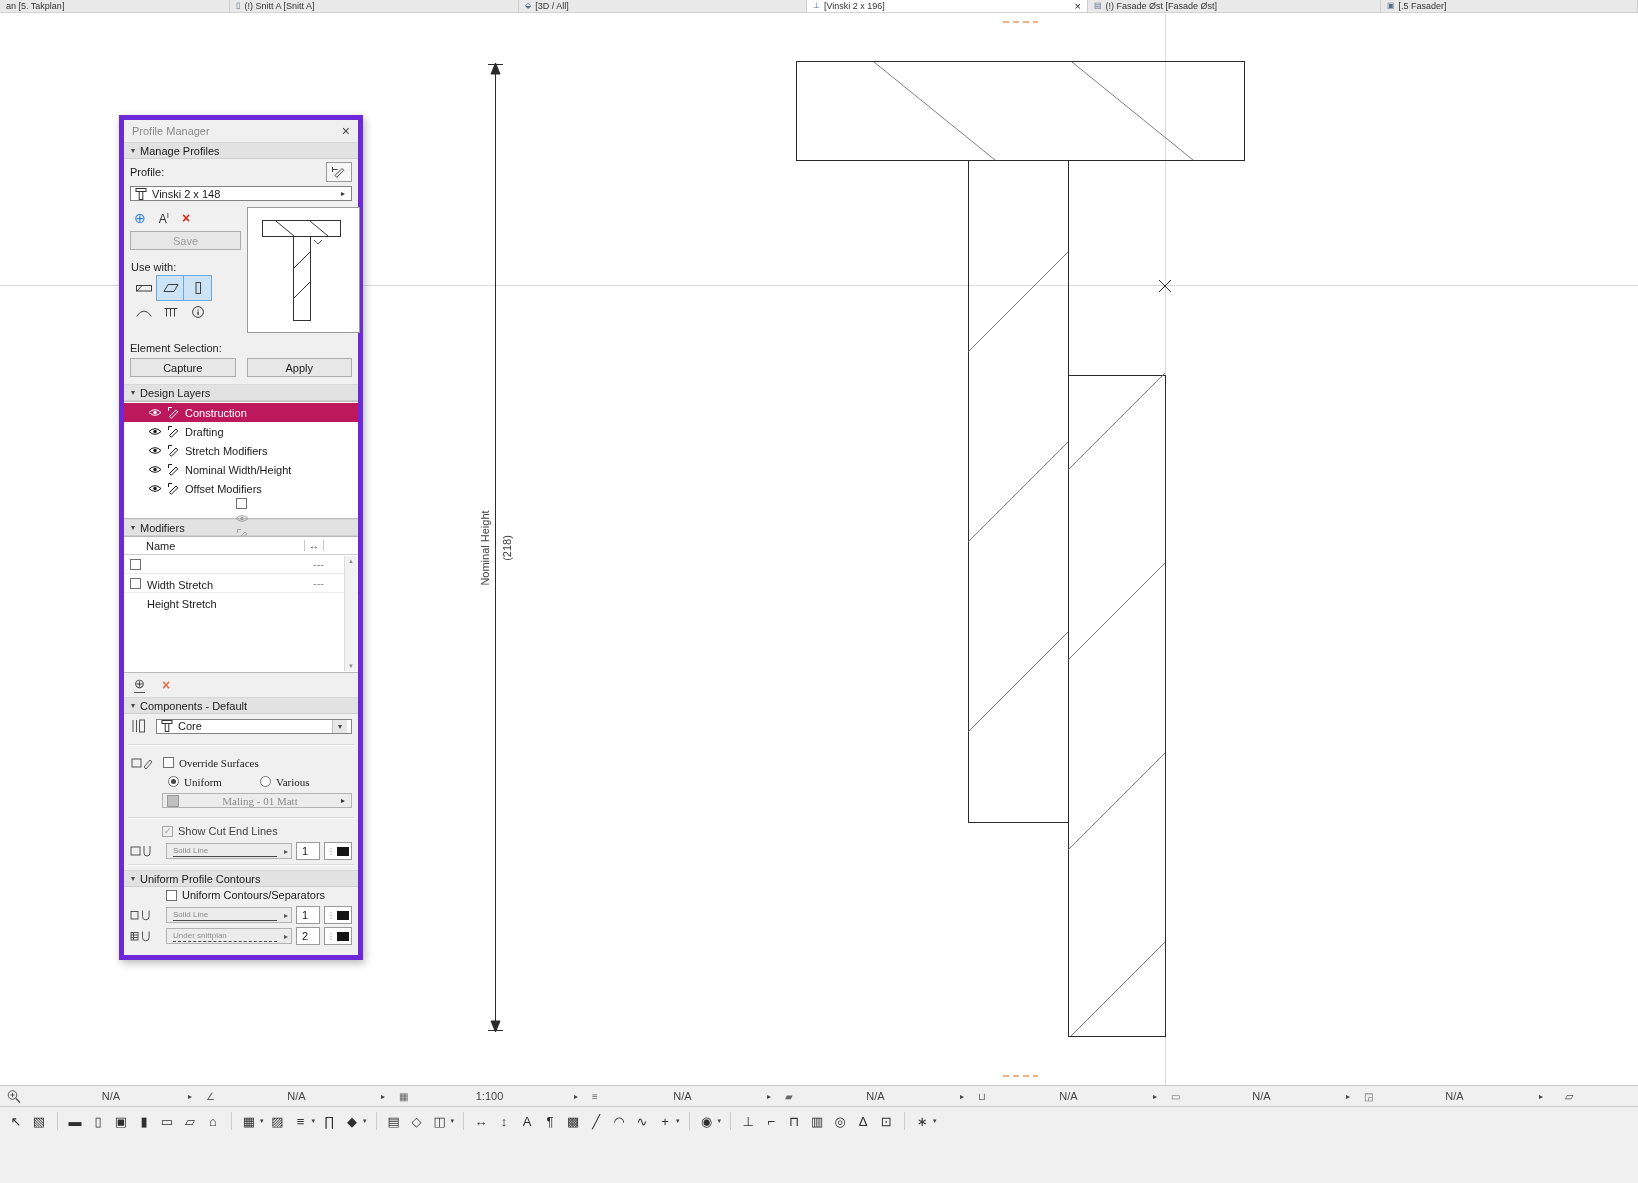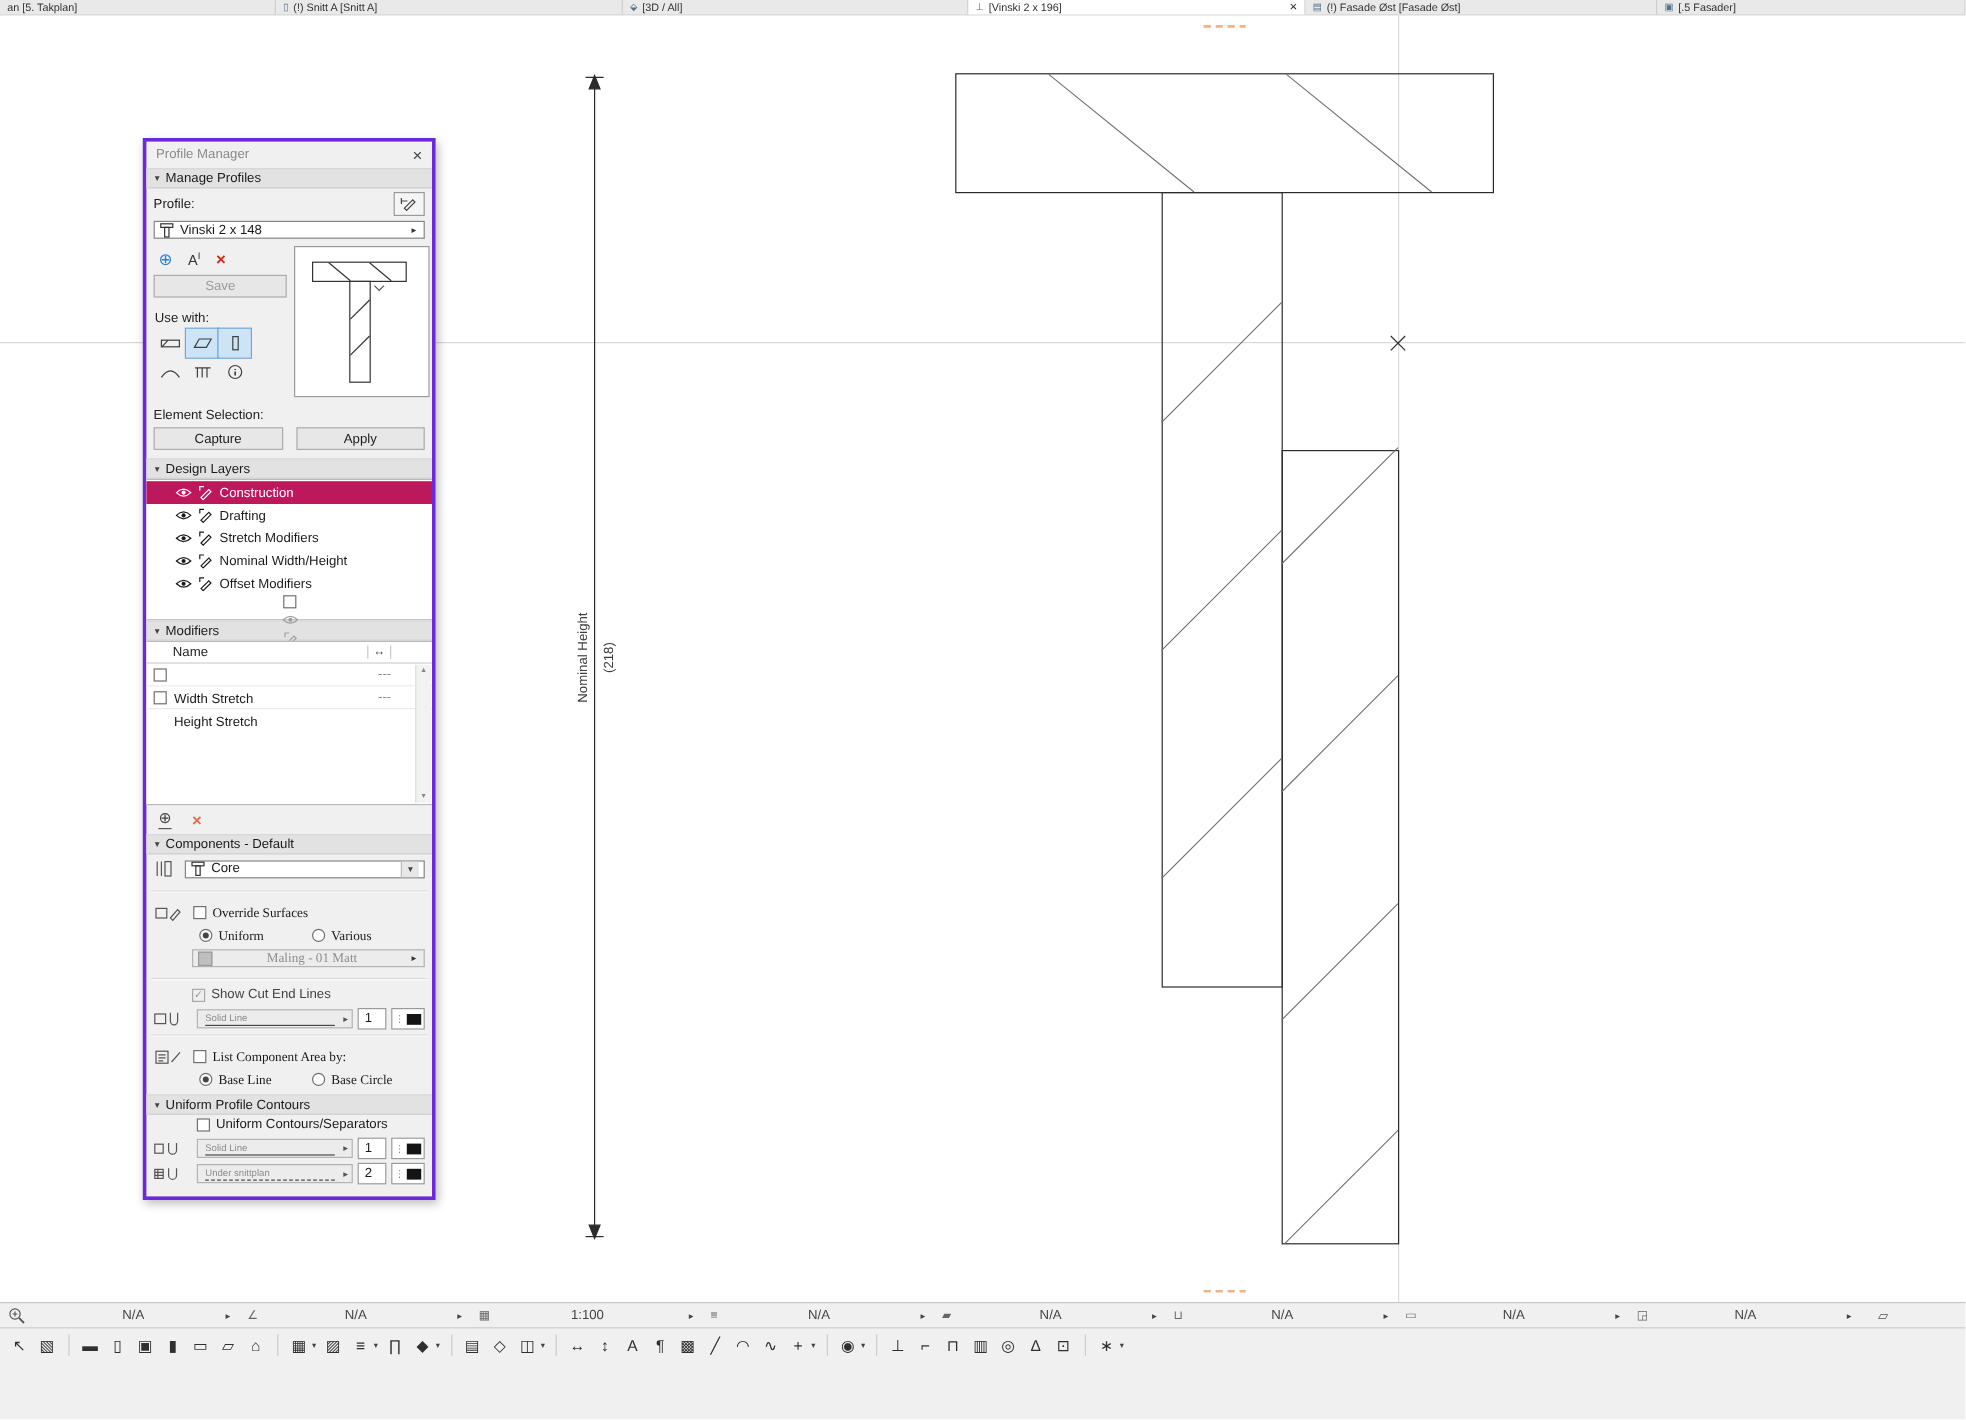--- a/index.html
+++ b/index.html
@@ -14,21 +14,21 @@
   .ticon { font-size:8px; color:#56708a; line-height:1; }
   .tclose { margin-left:auto; font-size:11px; color:#222; line-height:1; padding-left:6px; }
 
   
   .canvas { position:absolute; top:13px; left:0; width:1638px; height:1072px; background:#ffffff; }
   svg.drawing { position:absolute; left:0; top:0; }
   .dimtext { fill:#3d3d3d; stroke:none; font-size:11px; font-family:"Liberation Sans",sans-serif; }
 
   
   .palette { position:absolute; left:119px; top:115px; width:244px; background:#f0f0f0;
-             border:3px solid #6d28d9; box-shadow:2px 3px 8px rgba(0,0,0,.28); font-size:11px; z-index:5; }
+             border:5px solid #6d28d9; box-shadow:2px 3px 8px rgba(0,0,0,.28); font-size:11px; z-index:5; }
   .p-title { height:22px; display:flex; align-items:center; padding:0 8px; color:#8a8a8a; }
   .p-close { margin-left:auto; font-size:14px; color:#444; cursor:default; }
   .p-sec { height:17px; background:#e2e2e2; border-top:1px solid #d8d8d8; border-bottom:1px solid #cfcfcf;
            display:flex; align-items:center; gap:5px; padding:0 7px; color:#1a1a1a; }
   .tri { font-size:8px; color:#444; line-height:1; }
   .p-row { display:flex; align-items:center; padding:3px 6px; }
   .lbl { color:#1a1a1a; }
   .mini-btn { margin-left:auto; width:26px; height:20px; border:1px solid #9a9a9a; background:#f5f5f5;
               display:flex; align-items:center; justify-content:center; }
   .combo { height:15px; border:1px solid #838383; background:#fff; display:flex; align-items:center;
@@ -539,41 +539,20 @@
         <span class="arr">▸</span>
       </div>
       <span class="numbox">1</span>
       <span class="penbtn">
           <i class="pbar"></i>
         </span>
     </div>
 
     <div class="hr"></div>
 
-    <div class="pgroup">
-      <div class="grow">
-        <svg class="gicon" width="24" height="16">
-            <use href="#sym-listarea"></use>
-          </svg>
-        <label class="cbl">
-          <span class="cb"></span>
-          <span>List Component Area by:</span>
-        </label>
-      </div>
-      <div class="grow radios">
-        <label class="rbl">
-          <span class="rb on"></span>
-          <span>Base Line</span>
-        </label>
-        <label class="rbl">
-          <span class="rb"></span>
-          <span>Base Circle</span>
-        </label>
-      </div>
-    </div>
 
     <div class="p-sec">
       <span class="tri">▾</span>
       <span>Uniform Profile Contours</span>
     </div>
 
     <div class="pgroup">
       <label class="cbl" style="margin-left:36px">
         <span class="cb"></span>
         <span>Uniform Contours/Separators</span>

